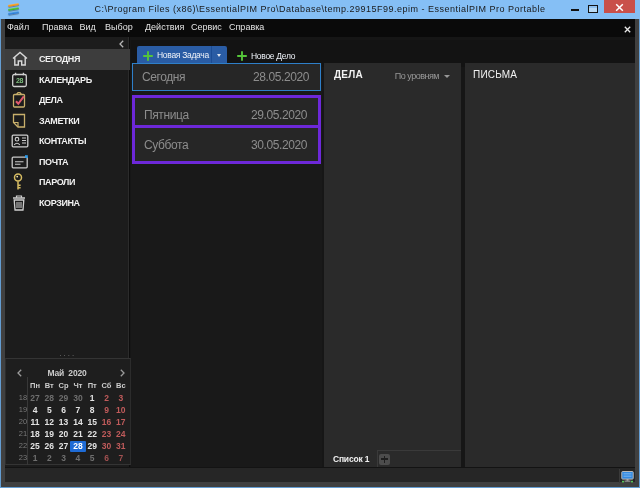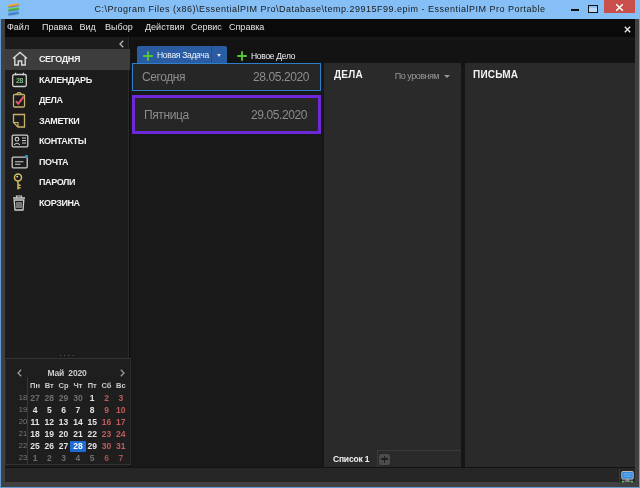--- a/index.html
+++ b/index.html
@@ -60,21 +60,21 @@
 #panel1 .hdr { position:absolute; left:10px; top:5.5px; color:#f2f2f2; font-size:10px; font-weight:bold; letter-spacing:0.2px; }
 #p1sort { position:absolute; right:22px; top:7.5px; color:#989898; font-size:9px; letter-spacing:-0.5px; }
 #p1sort:after { content:""; position:absolute; right:-11px; top:4px; border-left:3px solid transparent; border-right:3px solid transparent; border-top:3.5px solid #989898; }
 #p1line { position:absolute; left:53px; top:386.5px; width:84px; height:1px; background:#3a3a3a; }
 #p1vline { position:absolute; left:53px; top:386.5px; width:1px; height:17px; background:#3a3a3a; }
 #p1tab { position:absolute; left:9px; top:391px; color:#f0f0f0; font-size:8.5px; font-weight:bold; letter-spacing:-0.2px; }
 #p1plus { position:absolute; left:55px; top:390.5px; width:11px; height:11px; background:#4c4c4c; border-radius:2px; }
 #p1plus:before { content:""; position:absolute; left:2px; top:4.7px; width:7px; height:1.6px; background:#1e1e1e; }
 #p1plus:after { content:""; position:absolute; left:4.7px; top:2px; width:1.6px; height:7px; background:#1e1e1e; }
 #panel2 { position:absolute; left:460px; top:27px; width:170px; height:404px; background:#2a2a2a; }
-#panel2 .hdr { position:absolute; left:8px; top:5.5px; color:#f2f2f2; font-size:10px; font-weight:bold; letter-spacing:0.2px; }
+#panel2 .hdr { position:absolute; left:8px; top:5.5px; color:#f2f2f2; font-size:10px; font-weight:normal; letter-spacing:0.2px; }
 
 #statusbar { position:absolute; left:5px; top:467px; width:630px; height:15px; background:#262626; border-top:1px solid #131313; }
 #sbsep { position:absolute; left:614px; top:1px; width:1px; height:14px; background:#3a3a3a; }
 #sbicon { position:absolute; left:616px; top:2.5px; }
 </style>
 </head>
 <body>
 <div id="win">
   <div id="titlebar">
     <div id="logo">
@@ -256,20 +256,24 @@
     </div>
     <div id="midcol">
       <div class="daybox" id="box1">
           <span class="dn">Сегодня</span>
           <span class="dd">28.05.2020</span>
         </div>
       <div class="daybox" style="top:32px">
           <span class="dn">Пятница</span>
           <span class="dd">29.05.2020</span>
         </div>
+      <div class="daybox" style="top:62px">
+          <span class="dn">Суббота</span>
+          <span class="dd">30.05.2020</span>
+        </div>
     </div>
     <div id="panel1">
       <span class="hdr">ДЕЛА</span>
       <span id="p1sort">По уровням</span>
       <div id="p1line"></div>
       <div id="p1vline"></div>
       <span id="p1tab">Список 1</span>
       <div id="p1plus"></div>
     </div>
     <div id="panel2">

